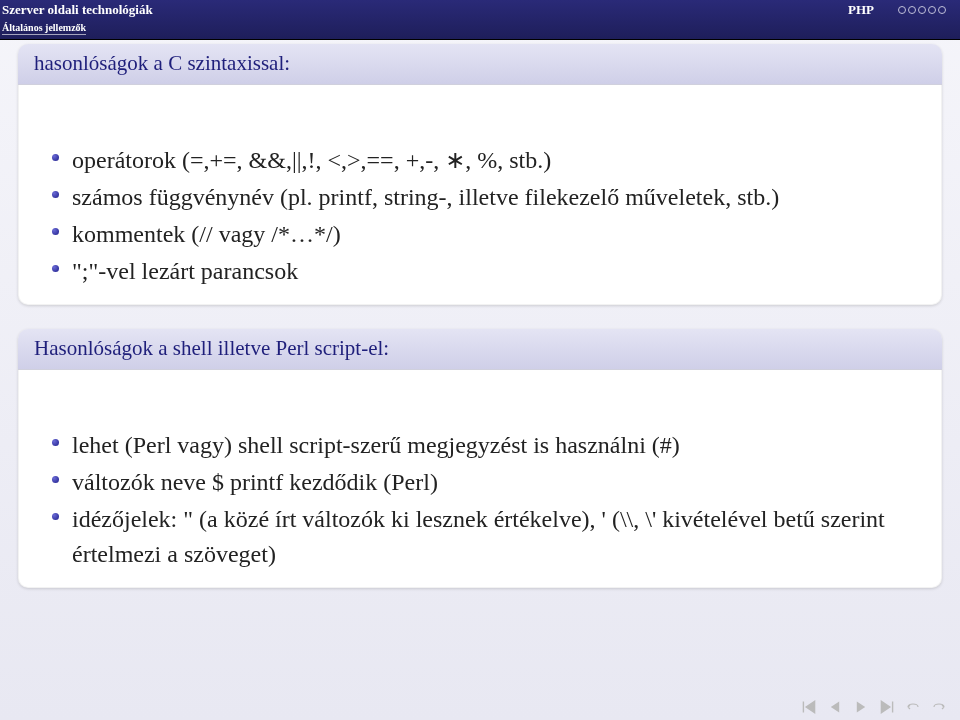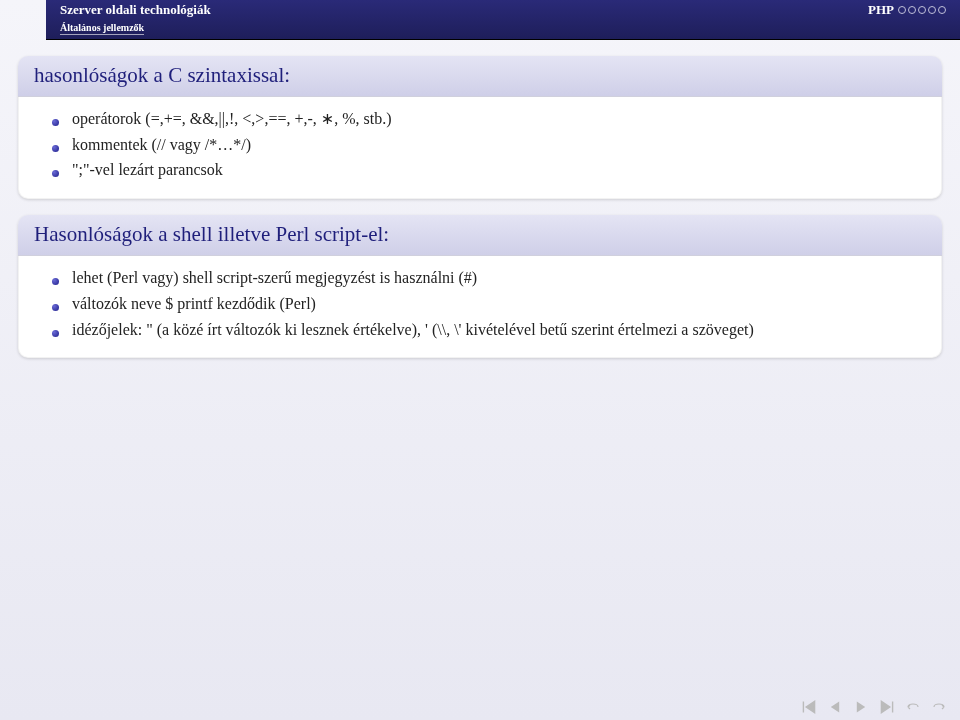--- a/index.html
+++ b/index.html
@@ -7,64 +7,64 @@
     width: 960px;
     height: 720px;
     font-family: Georgia, 'Times New Roman', serif;
     background: linear-gradient(to bottom, #f5f5fa 0%, #e8e8f2 100%);
     overflow: hidden;
     position: relative;
   }
   .header {
     background: linear-gradient(to bottom, #2a2a78 0%, #1e1e5a 100%);
     color: #fff;
-    padding: 2px 14px 6px 14px;
+    padding: 2px 14px 6px 2px;
     font-size: 13px;
     border-bottom: 1px solid #000;
-    margin-left: 46px;
   }
   .header-row1 {
     display: flex;
     justify-content: space-between;
     font-weight: bold;
     padding-bottom: 2px;
   }
-  .header-right { display: flex; align-items: center; gap: 0; }
+  .header-right { display: flex; align-items: center; gap: 20px; }
   .dots { display: flex; gap: 2px; margin-left: 4px; }
   .dot {
     width: 8px; height: 8px; border-radius: 50%;
     border: 1px solid #c0c0d8;
     display: inline-block;
   }
   .header-row2 { font-weight: bold; font-size: 10px; padding-top: 2px;}
   .header-row2 span { border-bottom: 1px solid rgba(255,255,255,0.6); padding-bottom:1px; }
   .content {
-    padding: 16px 18px 2px 18px;
+    padding: 4px 18px 2px 18px;
     display: flex;
     flex-direction: column;
-    gap: 16px;
+    gap: 24px;
   }
   .block {
     background: #fff;
     border-radius: 10px;
     box-shadow: 0 1px 3px rgba(0,0,0,0.15), inset 0 0 0 1px rgba(0,0,0,0.05);
     overflow: hidden;
   }
   .block-title {
     background: linear-gradient(to bottom, #e4e4f4 0%, #cfcfe8 100%);
     color: #1f1f7b;
     font-size: 21px;
     padding: 7px 16px 8px 16px;
     border-bottom: 1px solid #d0d0dd;
   }
   .block-body {
     padding: 8px 12px 14px 30px;
-    font-size: 16px;
+    font-size: 24px;
     color: #222;
     line-height: 1.42;
+    margin-top: 47px;
   }
   ul { list-style: none; }
   li {
     position: relative;
     padding-left: 24px;
     margin: 3px 0;
   }
   li::before {
     content: "";
     position: absolute;
@@ -113,20 +113,21 @@
   </div>
 </div>
 
 <div class="content">
 
   <div class="block">
     <div class="block-title">hasonlóságok a C szintaxissal:</div>
     <div class="block-body">
       <ul>
         <li>operátorok (=,+=, &amp;&amp;,||,!, &lt;,&gt;,==, +,-, ∗, %, stb.)</li>
+        <li>számos függvénynév (pl. printf, string-, illetve filekezelő műveletek, stb.)</li>
         <li>kommentek (// vagy /*…*/)</li>
         <li>";"-vel lezárt parancsok</li>
       </ul>
     </div>
   </div>
 
   <div class="block">
     <div class="block-title">Hasonlóságok a shell illetve Perl script-el:</div>
     <div class="block-body">
       <ul>

